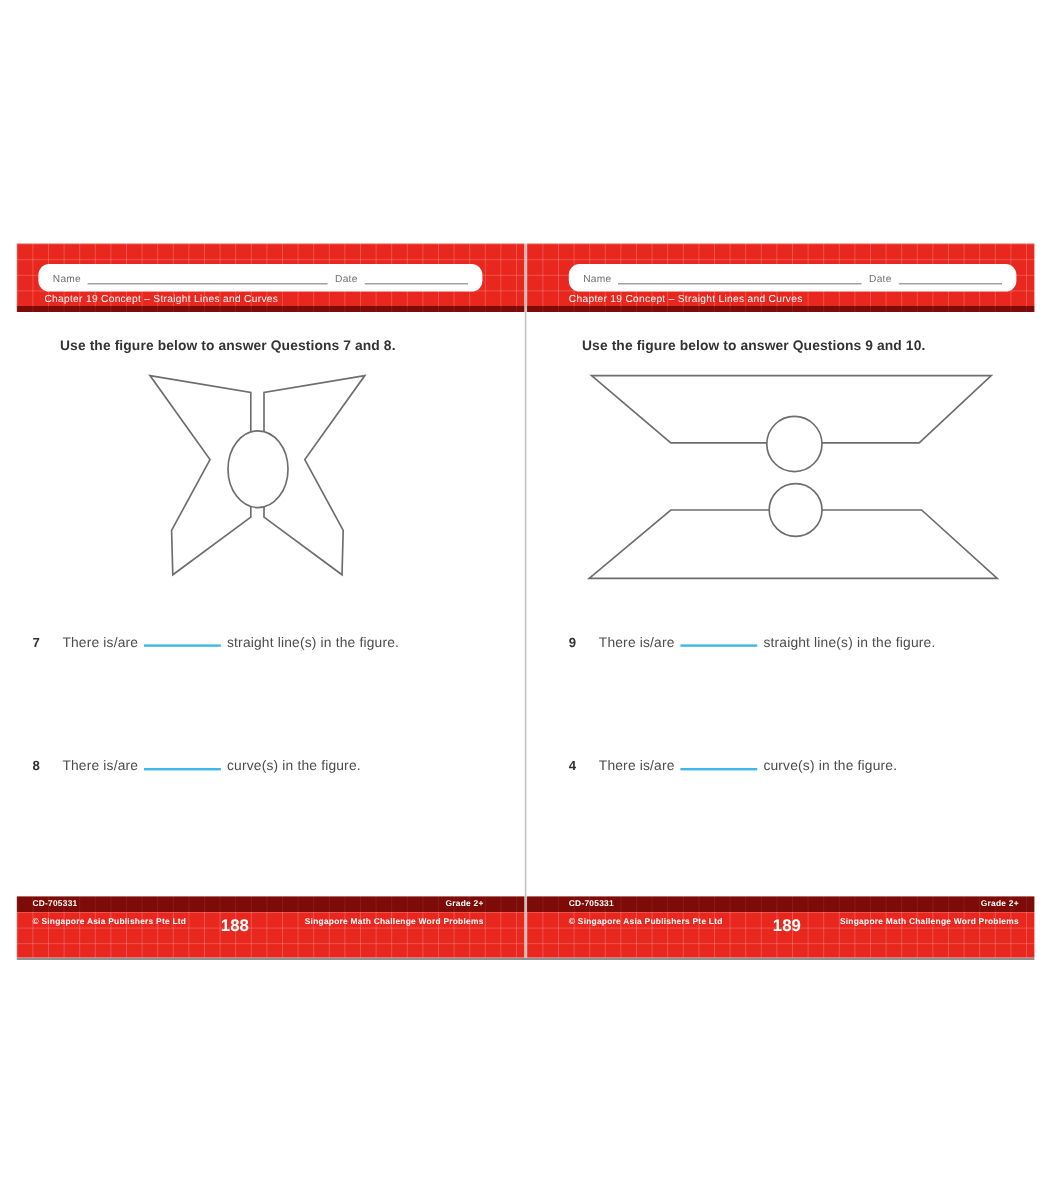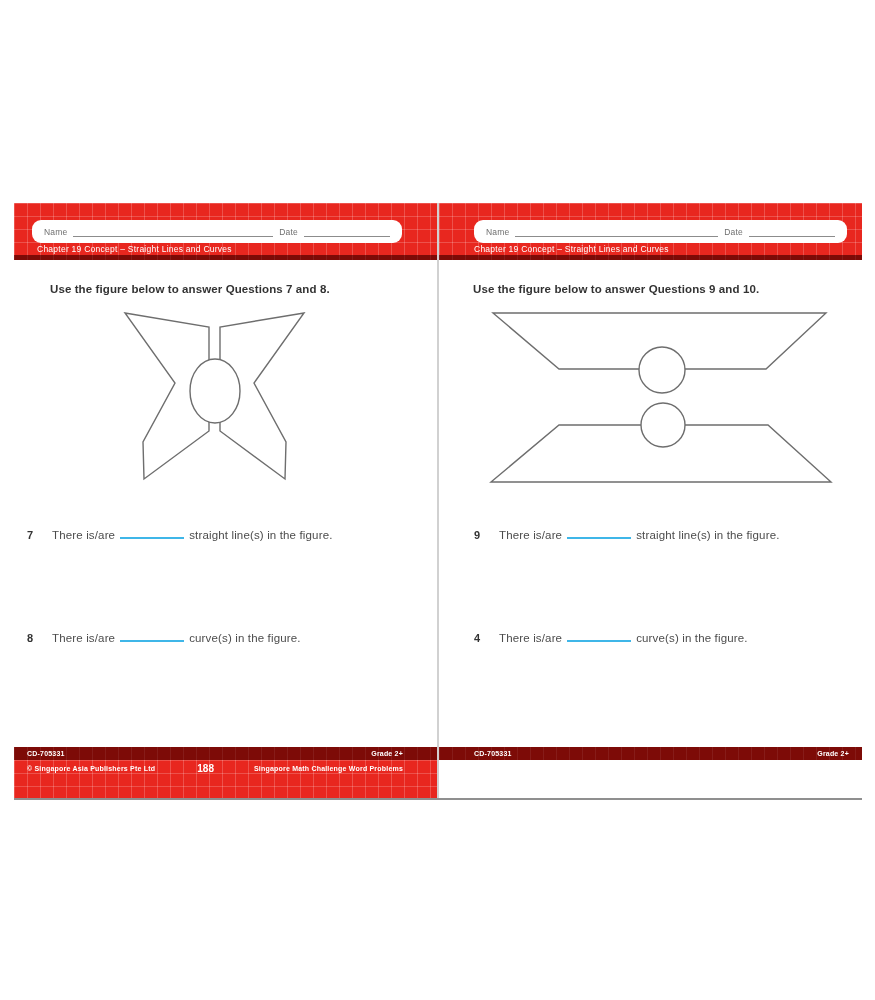--- a/index.html
+++ b/index.html
@@ -45,21 +45,21 @@
   .chapter {
     position:absolute; top:41px; font-size:8.5px; font-weight:normal; color:#fff;
     letter-spacing:.25px; white-space:nowrap;
   }
   .pg-l .chapter { left:23px; }
   .pg-r .chapter { left:35px; }
 
   
   .instruction { position:absolute; top:80px; font-size:11.5px; font-weight:bold; color:#333; letter-spacing:.1px; white-space:nowrap; }
   .pg-l .instruction { left:0;margin-left:36px; }
-  .pg-r .instruction { left:34px; }
+  .pg-r .instruction { left:46px; }
 
   .fig { position:absolute; top:105px; }
   .fig svg { display:block; }
   .fig-butterfly { left:104px; }
   .fig-trap { left:47px; }
   .fig polygon, .fig ellipse { fill:#ffffff; stroke:#6e6e6e; stroke-width:1.4; }
 
   .q {
     position:absolute; display:flex; align-items:baseline;
     font-size:11.5px; color:#4c4c4c; letter-spacing:.15px; white-space:nowrap;
@@ -77,21 +77,21 @@
     display:flex; justify-content:space-between; align-items:center;
     color:#fff; font-size:7px; font-weight:bold; letter-spacing:.2px; box-sizing:border-box;
   }
   .pg-l .f-dark { padding:0 34px 0 13px; }
   .pg-r .f-dark { padding:0 13px 0 35px; }
   .f-red { position:absolute; top:557px; left:0; right:0; height:38px; color:#fff; }
   .f-copy   { position:absolute; top:5px; font-size:7px; font-weight:bold; letter-spacing:.2px; white-space:nowrap; }
   .f-series { position:absolute; top:5px; font-size:7px; font-weight:bold; letter-spacing:.2px; white-space:nowrap; }
   .pg-l .f-copy { left:13px; }  .pg-l .f-series { right:34px; }
   .pg-r .f-copy { left:35px; }  .pg-r .f-series { right:13px; }
-  .f-num { position:absolute; top:3px; width:30px; text-align:right; font-size:10px; font-weight:bold; }
+  .f-num { position:absolute; top:3px; width:30px; text-align:left; font-size:14px; font-weight:bold; }
   .pg-l .f-num { left:170px; }
   .pg-r .f-num { left:205px; }
 </style>
 </head>
 <body>
 
 <div class="spread">
 
   <div class="page pg-l">
     <div class="hdr redgrid">
@@ -174,15 +174,20 @@
       <span class="qnum">4</span>
       <span>There is/are</span>
       <span class="blank"></span>
       <span>curve(s) in the figure.</span>
     </div>
 
     <div class="f-dark maroon">
       <span>CD-705331</span>
       <span>Grade 2+</span>
     </div>
+    <div class="f-red redgrid">
+      <span class="f-copy">© Singapore Asia Publishers Pte Ltd</span>
+      <span class="f-num">189</span>
+      <span class="f-series">Singapore Math Challenge Word Problems</span>
+    </div>
   </div>
 
 </div>
 
 </body></html>

